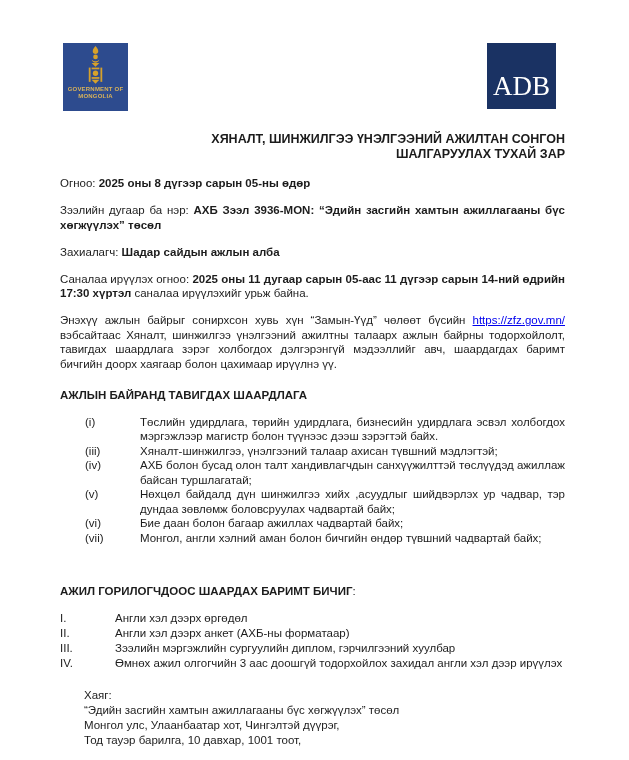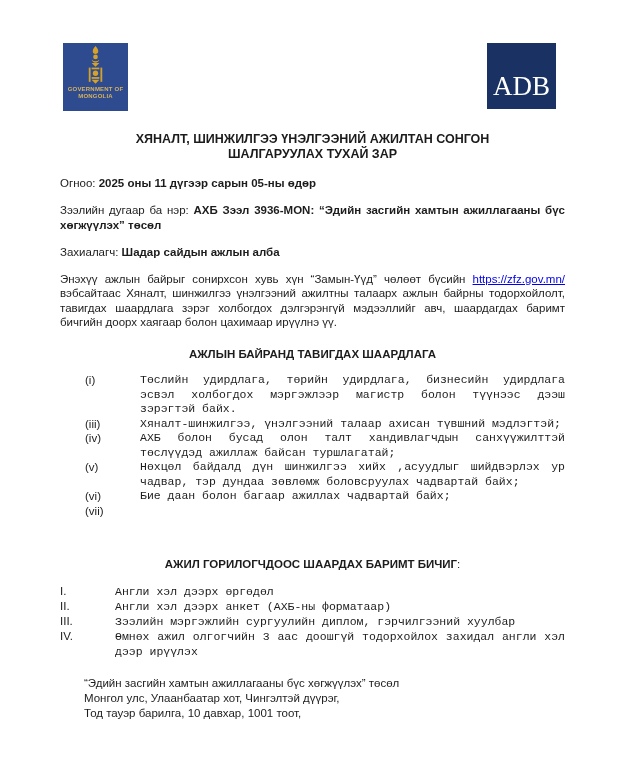--- a/index.html
+++ b/index.html
@@ -39,45 +39,45 @@
     color: #ffffff;
     font-family: "Liberation Serif", "DejaVu Serif", serif;
     font-size: 27px; line-height: 27px;
     display: flex; align-items: flex-end; justify-content: center;
     padding-bottom: 9px;
   }
 
   
   .title {
     margin-top: 21px;
-    text-align: center;
+    text-align: right;
     font-weight: bold;
     font-size: 12.5px; line-height: 15px;
     color: #1b1b1b;
   }
 
   
   .doc-body { margin-top: 14px; }
   .doc-body p { margin: 0 0 12.5px; text-align: justify; }
   .b { font-weight: bold; }
   a.lnk { color: #0000ee; text-decoration: underline; cursor: pointer; }
 
   .section-heading {
     font-weight: bold;
     margin: 17px 0 12px;
-    text-align: center;
+    text-align: left;
   }
   .section-heading.docs { margin-top: 39px; }
   .section-heading .colon { font-weight: normal; }
 
   
   .req-list { margin: 0 0 0 25px; }
   .list-row { display: flex; }
   .list-row .marker { flex: 0 0 55px; }
-  .list-row .txt { flex: 1; text-align: justify; font-family: Liberation Mono, monospace; }
+  .list-row .txt { flex: 1; text-align: justify; }
   .doc-list { margin: 0; }
   .doc-list .list-row { line-height: 15px; }
 
   
   .address { margin: 17px 0 0 24px; line-height: 15px; }
 </style>
 </head>
 <body>
 
 <div class="page">
@@ -103,26 +103,27 @@
     </div>
   </div>
 
   <div class="title">
     <div>ХЯНАЛТ, ШИНЖИЛГЭЭ ҮНЭЛГЭЭНИЙ АЖИЛТАН СОНГОН</div>
     <div>ШАЛГАРУУЛАХ ТУХАЙ ЗАР</div>
   </div>
 
   <div class="doc-body">
 
-    <p><span>Огноо: </span><span class="b">2025 оны 11 дүгээр сарын 05-ны өдөр</span></p>
+    <p><span>Огноо: </span><span class="b">2025 оны 8 дүгээр сарын 05-ны өдөр</span></p>
 
     <p><span>Зээлийн дугаар ба нэр: </span><span class="b">АХБ Зээл 3936-MON: “Эдийн засгийн хамтын ажиллагааны бүс хөгжүүлэх” төсөл</span></p>
 
     <p><span>Захиалагч: </span><span class="b">Шадар сайдын ажлын алба</span></p>
 
+    <p><span>Саналаа ирүүлэх огноо: </span><span class="b">2025 оны 11 дугаар сарын 05-аас 11 дүгээр сарын 14-ний өдрийн 17:30 хүртэл</span><span> саналаа ирүүлэхийг урьж байна.</span></p>
 
     <p><span>Энэхүү ажлын байрыг сонирхсон хувь хүн “Замын-Үүд” чөлөөт бүсийн </span><a class="lnk">https://zfz.gov.mn/</a><span> вэбсайтаас Хяналт, шинжилгээ үнэлгээний ажилтны талаарх ажлын байрны тодорхойлолт, тавигдах шаардлага зэрэг холбогдох дэлгэрэнгүй мэдээллийг авч, шаардагдах баримт бичгийн доорх хаягаар болон цахимаар ирүүлнэ үү.</span></p>
 
     <div class="section-heading">АЖЛЫН БАЙРАНД ТАВИГДАХ ШААРДЛАГА</div>
 
     <div class="req-list">
       <div class="list-row">
         <span class="marker">(i)</span>
         <span class="txt">Төслийн удирдлага, төрийн удирдлага, бизнесийн удирдлага эсвэл холбогдох мэргэжлээр магистр болон түүнээс дээш зэрэгтэй байх.</span>
       </div>
@@ -137,20 +138,21 @@
       <div class="list-row">
         <span class="marker">(v)</span>
         <span class="txt">Нөхцөл байдалд дүн шинжилгээ хийх ,асуудлыг шийдвэрлэх ур чадвар, тэр дундаа зөвлөмж боловсруулах чадвартай байх;</span>
       </div>
       <div class="list-row">
         <span class="marker">(vi)</span>
         <span class="txt">Бие даан болон багаар ажиллах чадвартай байх;</span>
       </div>
       <div class="list-row">
         <span class="marker">(vii)</span>
+        <span class="txt">Монгол, англи хэлний аман болон бичгийн өндөр түвшний чадвартай байх;</span>
       </div>
     </div>
 
     <div class="section-heading docs"><span>АЖИЛ ГОРИЛОГЧДООС ШААРДАХ БАРИМТ БИЧИГ</span><span class="colon">:</span></div>
 
     <div class="doc-list">
       <div class="list-row">
         <span class="marker">I.</span>
         <span class="txt">Англи хэл дээрх өргөдөл</span>
       </div>
@@ -162,20 +164,21 @@
         <span class="marker">III.</span>
         <span class="txt">Зээлийн мэргэжлийн сургуулийн диплом, гэрчилгээний хуулбар</span>
       </div>
       <div class="list-row">
         <span class="marker">IV.</span>
         <span class="txt">Өмнөх ажил олгогчийн 3 аас доошгүй тодорхойлох захидал англи хэл дээр ирүүлэх</span>
       </div>
     </div>
 
     <div class="address">
+      <div>Хаяг:</div>
       <div>“Эдийн засгийн хамтын ажиллагааны бүс хөгжүүлэх” төсөл</div>
       <div>Монгол улс, Улаанбаатар хот, Чингэлтэй дүүрэг,</div>
       <div>Тод тауэр барилга, 10 давхар, 1001 тоот,</div>
 
     </div>
 
   </div>
 </div>
 
 </body></html>

